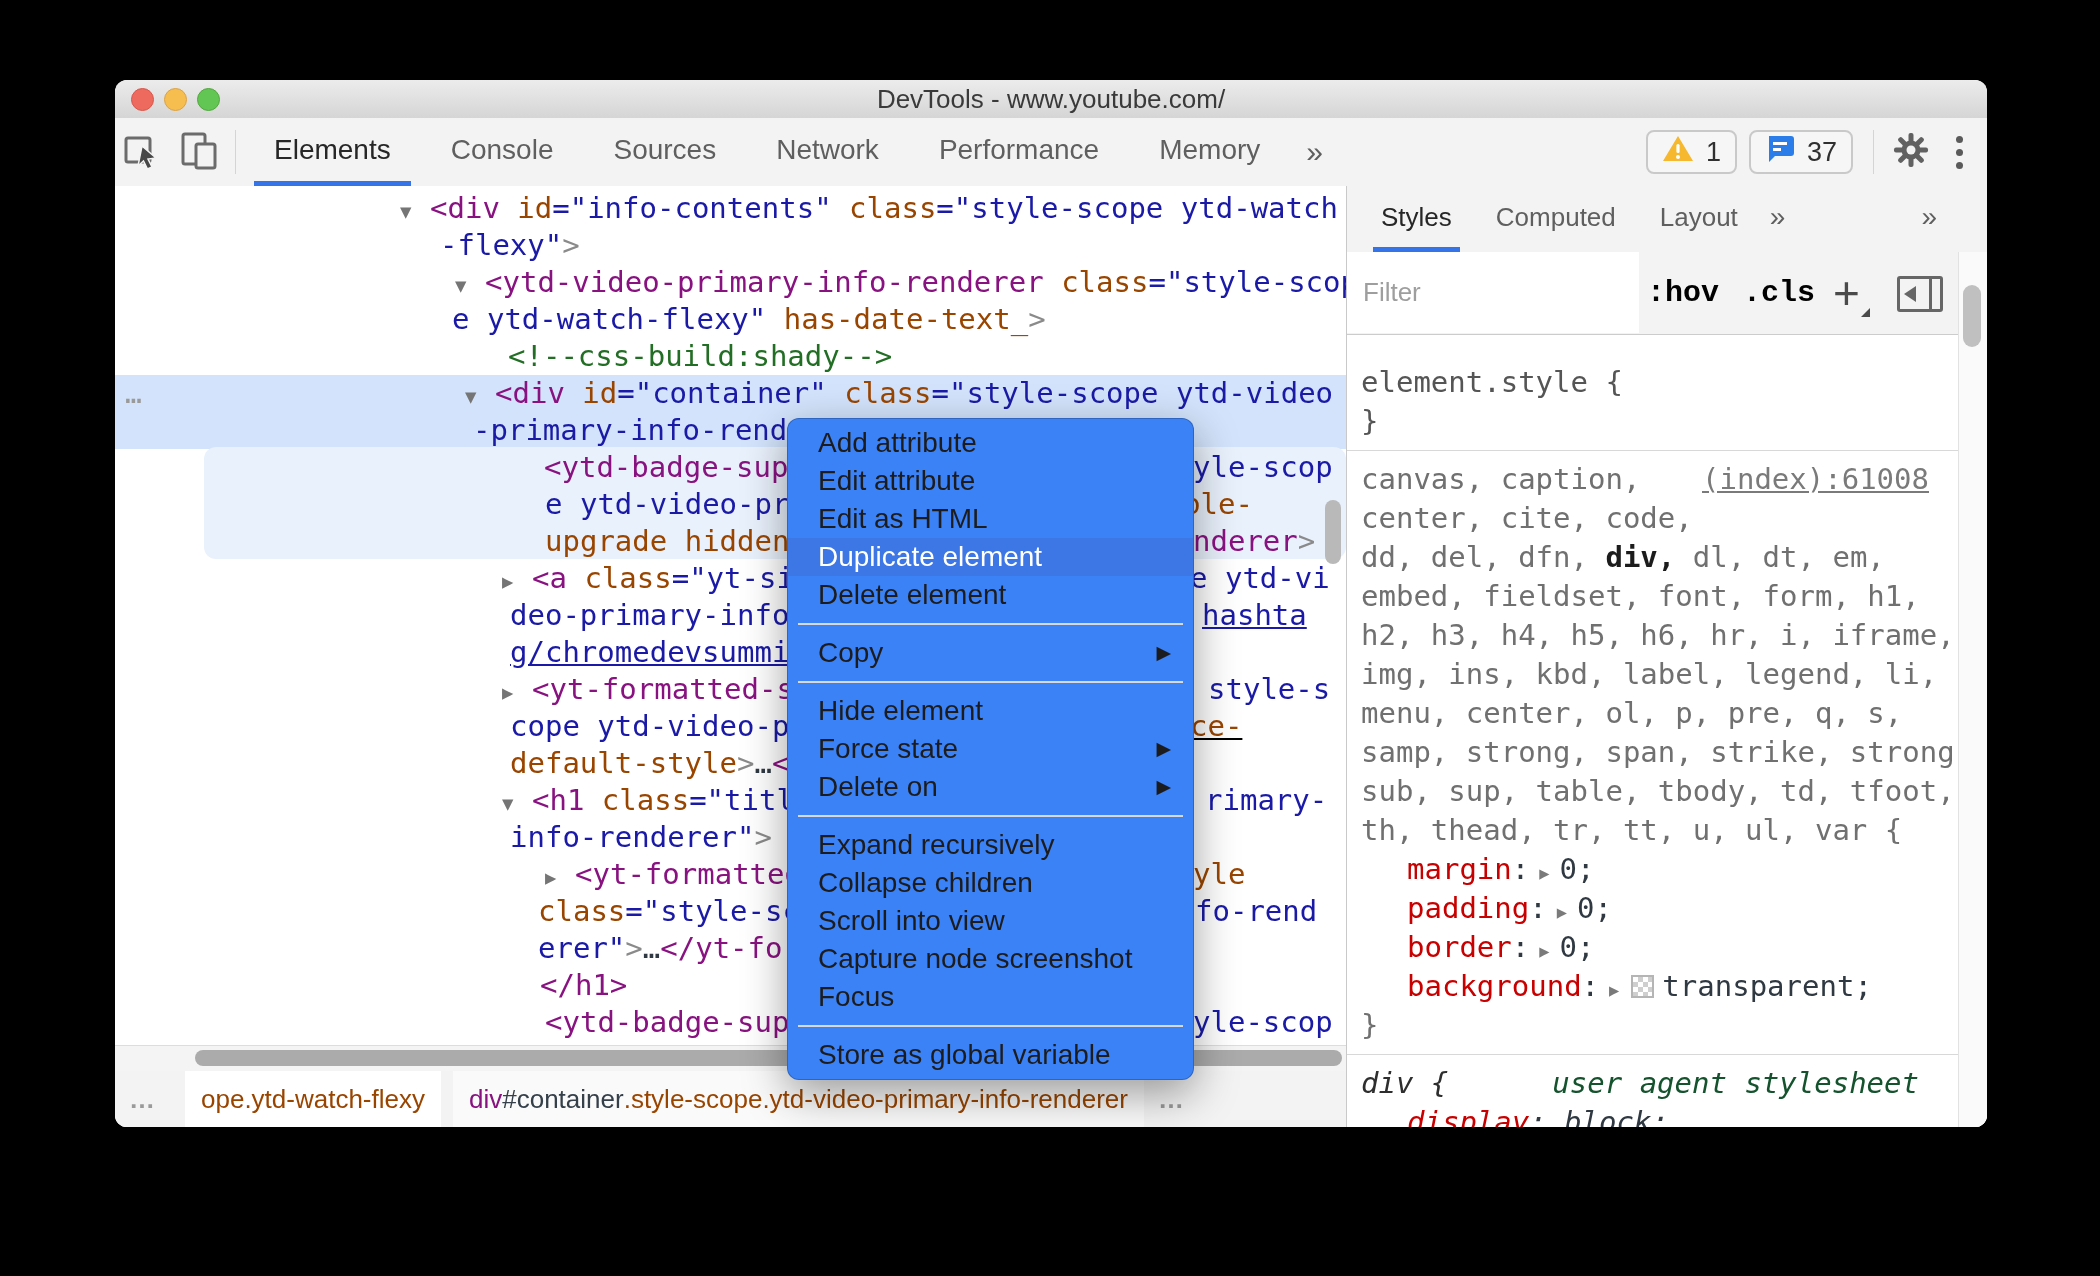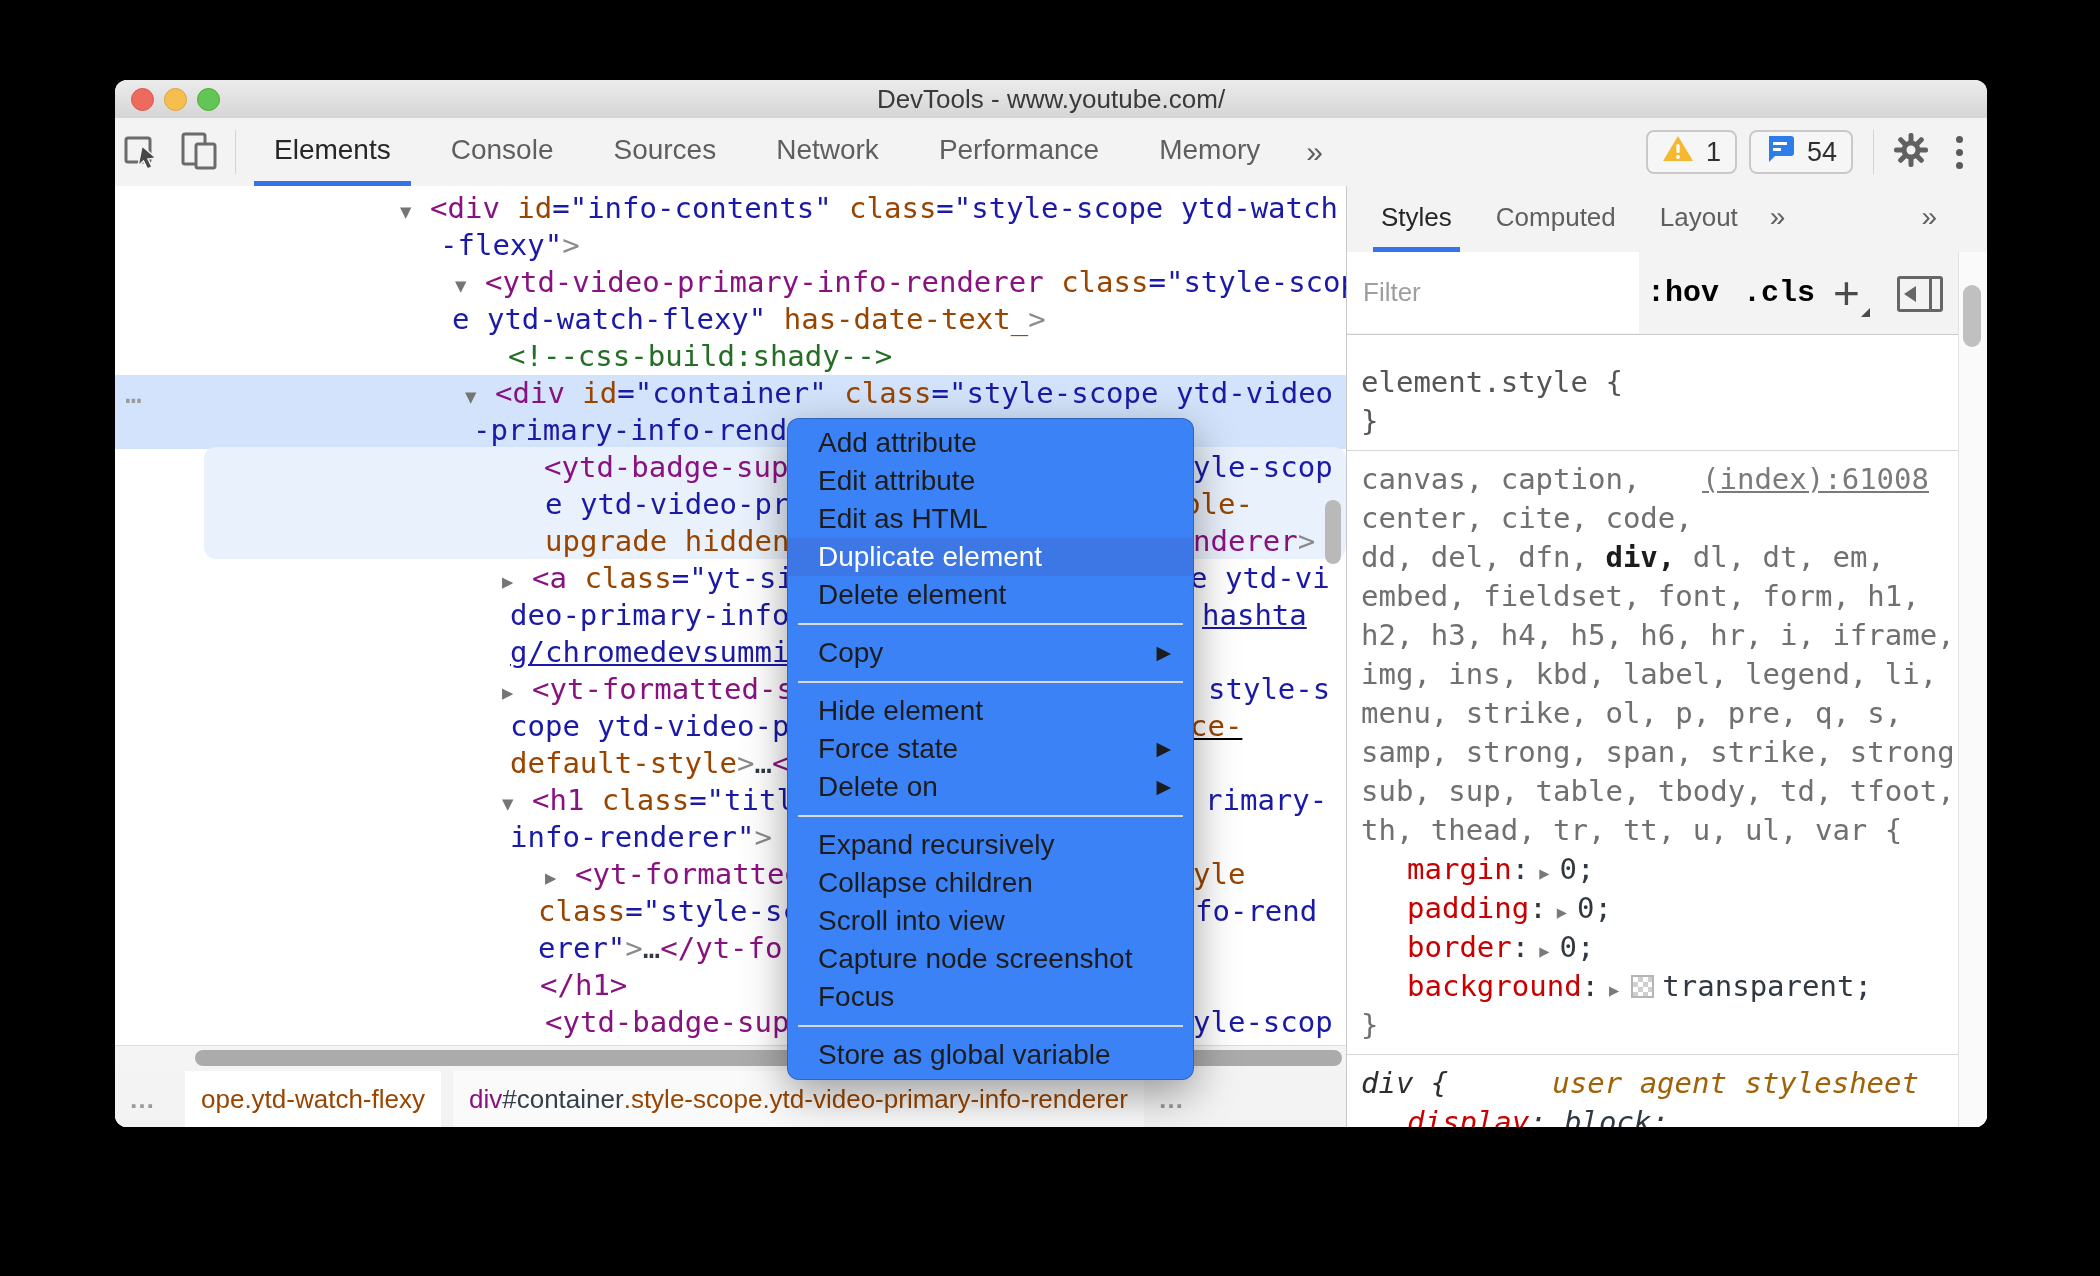--- a/index.html
+++ b/index.html
@@ -108,21 +108,21 @@
   .sline{position:relative;height:39px;line-height:39px;white-space:pre;}
   .sline.ind{padding-left:46px;}
   .st-elem{color:#555;}
   .st-sel{color:#707070;}
   .st-selb{color:#1c1c1c;font-weight:bold;}
   .st-seld{color:#2e2e2e;}
   .st-prop{color:#c80000;}
   .st-dark{color:#303942;}
   .st-tri{font-size:17px;color:#7a7a7a;margin:0 10px;}
   .slink{position:absolute;right:30px;color:#7a7a7a;text-decoration:underline;}
-  .ualabel{position:absolute;right:40px;color:#a16207;font-style:italic;}
+  .ualabel{position:absolute;right:40px;color:#14532d;font-style:italic;}
   .swatch{display:inline-block;width:19px;height:19px;border:2px solid #b5b5b5;margin:0 8px -2px 2px;
           background-image:linear-gradient(45deg,#cfcfcf 25%,transparent 25%,transparent 75%,#cfcfcf 75%),
                            linear-gradient(45deg,#cfcfcf 25%,#fff 25%,#fff 75%,#cfcfcf 75%);
           background-size:10px 10px;background-position:0 0,5px 5px;}
 </style>
 </head>
 <body>
 
 <div class="stage">
   <div class="window">
@@ -175,21 +175,21 @@
         <span>1</span>
       </div>
       <div class="badge">
         <span>
           <svg width="30" height="30" viewBox="0 0 30 30">
             <path d="M4 2 h22 a3 3 0 0 1 3 3 v14 a3 3 0 0 1 -3 3 h-16 l-6 6 z" fill="#2b7de9"></path>
             <rect x="8" y="8" width="14" height="3" fill="#fff"></rect>
             <rect x="8" y="14" width="8" height="3" fill="#fff"></rect>
           </svg>
         </span>
-        <span>54</span>
+        <span>37</span>
       </div>
       <div class="vsep"></div>
       <div class="gearwrap">
         <span>
           <svg width="38" height="38" viewBox="0 0 38 38">
             <g fill="#616161">
               <rect x="16.5" y="2" width="5" height="34" rx="2"></rect>
               <rect x="16.5" y="2" width="5" height="34" rx="2" transform="rotate(45 19 19)"></rect>
               <rect x="16.5" y="2" width="5" height="34" rx="2" transform="rotate(90 19 19)"></rect>
               <rect x="16.5" y="2" width="5" height="34" rx="2" transform="rotate(135 19 19)"></rect>
@@ -277,21 +277,21 @@
               <div class="sline"><span class="st-elem">element.style {</span></div>
               <div class="sline"><span class="st-elem">}</span></div>
             </div>
             <div class="srule">
               <div class="sline"><span class="st-sel">canvas, caption,</span><span class="slink">(index):61008</span></div>
               <div class="sline"><span class="st-sel">center, cite, code,</span></div>
               <div class="sline"><span class="st-sel">dd, del, dfn, </span><span class="st-selb">div,</span><span class="st-sel"> dl, dt, em,</span></div>
               <div class="sline"><span class="st-sel">embed, fieldset, font, form, h1,</span></div>
               <div class="sline"><span class="st-sel">h2, h3, h4, h5, h6, hr, i, iframe,</span></div>
               <div class="sline"><span class="st-sel">img, ins, kbd, label, legend, li,</span></div>
-              <div class="sline"><span class="st-sel">menu, strike, ol, p, pre, q, s,</span></div>
+              <div class="sline"><span class="st-sel">menu, center, ol, p, pre, q, s,</span></div>
               <div class="sline"><span class="st-sel">samp, strong, span, strike, strong,</span></div>
               <div class="sline"><span class="st-sel">sub, sup, table, tbody, td, tfoot,</span></div>
               <div class="sline"><span class="st-sel">th, thead, tr, tt, u, ul, var {</span></div>
               <div class="sline ind"><span class="st-prop">margin</span><span class="st-dark">:</span><span class="st-tri">▶</span><span class="st-dark">0;</span></div>
               <div class="sline ind"><span class="st-prop">padding</span><span class="st-dark">:</span><span class="st-tri">▶</span><span class="st-dark">0;</span></div>
               <div class="sline ind"><span class="st-prop">border</span><span class="st-dark">:</span><span class="st-tri">▶</span><span class="st-dark">0;</span></div>
               <div class="sline ind"><span class="st-prop">background</span><span class="st-dark">:</span><span class="st-tri">▶</span><span class="swatch"></span><span class="st-dark">transparent;</span></div>
               <div class="sline"><span class="st-sel">}</span></div>
             </div>
             <div class="srule it">

